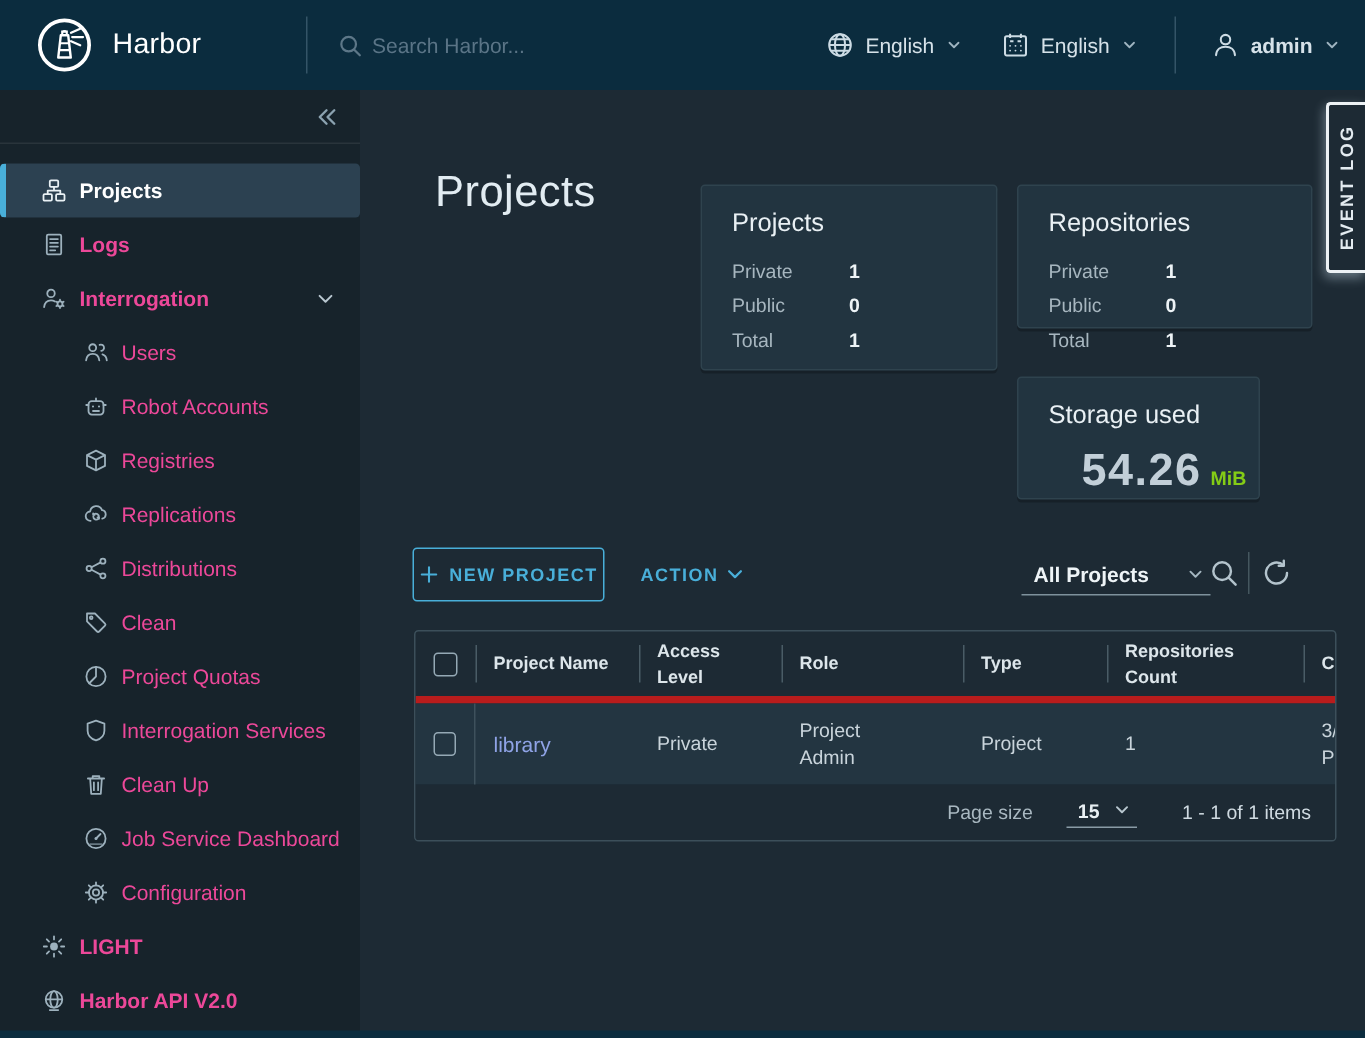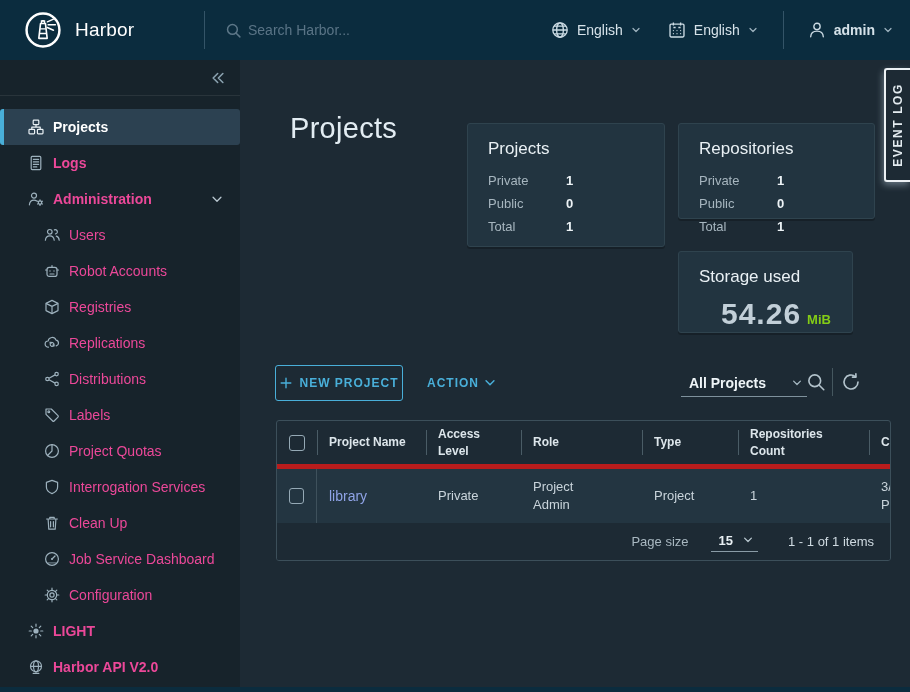--- a/index.html
+++ b/index.html
@@ -31,34 +31,34 @@
 
   
   .sidebar { position:absolute; top:60px; left:0; width:240px; bottom:5px; background:#17232b; }
   .collapse-row { height:36px; display:flex; justify-content:flex-end; align-items:center; padding-right:14px;
     border-bottom:1px solid rgba(255,255,255,.08); cursor:pointer; }
   .collapse-row .col-icon { width:18px; height:18px; color:#8ba2b0; }
   .nav { padding-top:13px; }
   .nav-item { height:36px; display:flex; align-items:center; padding-left:28px; color:#ec4899;
     font-size:14px; font-weight:600; cursor:pointer; }
   .nav-item .nicon { width:16px; height:16px; color:#9db1bd; flex:none; margin-right:9px; }
-  .nav-item.sub { padding-left:44px; font-weight:400; }
+  .nav-item.sub { padding-left:56px; font-weight:400; }
   .nav-item.active { background:#2c4151; border-left:4px solid #49afd9; padding-left:24px; border-radius:3px; color:#ffffff; }
   .nav-item.active .nicon { color:#e9f1f5; }
   .nav-caret { width:14px; height:14px; color:#b9c7d0; margin-left:auto; margin-right:16px; }
 
   
   .content { position:absolute; top:60px; left:240px; right:0; bottom:5px; background:#1d2a34; overflow:hidden; }
   .page-title { position:absolute; left:50px; top:52px; font-size:29px; font-weight:300; color:#e2ecf2; letter-spacing:.3px; }
 
   .card { position:absolute; background:#223440; border:1px solid #2f434e; border-radius:3px;
     box-shadow:0 2px 0 rgba(0,0,0,.22); padding:13px 20px; }
   .card-projects { left:227px; top:63px; width:198px; height:124px; }
   .card-repos    { left:438px; top:63px; width:197px; height:96px; }
-  .card-storage  { left:438px; top:191px; width:175px; height:82px; }
+  .card-storage  { left:438px; top:191px; width:162px; height:82px; }
   .card-title { font-size:17px; font-weight:400; color:#e9f0f4; margin:2px 0 10px; }
   .stat-row { display:flex; align-items:center; height:23px; font-size:13px; }
   .stat-label { width:78px; color:#a7b6bf; }
   .stat-value { font-weight:700; color:#edf3f6; }
   .storage-row { display:flex; align-items:baseline; padding-left:22px; margin-top:0px; }
   .storage-number { font-size:30px; font-weight:700; color:#c2cfd8; letter-spacing:1px; }
   .storage-unit { font-size:13px; font-weight:700; color:#84cc16; margin-left:6px; }
 
   
   .btn-new { position:absolute; left:35px; top:305px; height:36px; width:128px; border:1px solid #49afd9;
@@ -236,21 +236,21 @@
 
       <div class="nav-item">
         <span class="nicon">
           <svg viewBox="0 0 16 16" fill="none" stroke="currentColor" stroke-width="1.2" stroke-linecap="round">
             <circle cx="6" cy="4.6" r="2.5"></circle>
             <path d="M1.4 13.8c.3-3 2.2-4.6 4.6-4.6 1 0 1.9.3 2.7.8"></path>
             <circle cx="12" cy="11.6" r="1.7"></circle>
             <path d="M12 8.8v1M12 13.4v1M14.4 10.2l-.9.5M10.5 12.5l-.9.5M9.6 10.2l.9.5M13.5 12.5l.9.5"></path>
           </svg>
         </span>
-        <span>Administration</span>
+        <span>Interrogation</span>
         <span class="nav-caret">
           <svg viewBox="0 0 16 16" fill="none" stroke="currentColor" stroke-width="1.5" stroke-linecap="round" stroke-linejoin="round">
               <path d="M3.5 6l4.5 4.5L12.5 6"></path>
             </svg>
         </span>
       </div>
 
       <div class="nav-item sub">
         <span class="nicon">
           <svg viewBox="0 0 16 16" fill="none" stroke="currentColor" stroke-width="1.2" stroke-linecap="round">
@@ -307,21 +307,21 @@
         <span>Distributions</span>
       </div>
 
       <div class="nav-item sub">
         <span class="nicon">
           <svg viewBox="0 0 16 16" fill="none" stroke="currentColor" stroke-width="1.2" stroke-linejoin="round">
             <path d="M2 2h5.3L14 8.7a1 1 0 0 1 0 1.4L10.1 14a1 1 0 0 1-1.4 0L2 7.3z"></path>
             <circle cx="4.8" cy="4.8" r=".9"></circle>
           </svg>
         </span>
-        <span>Labels</span>
+        <span>Clean</span>
       </div>
 
       <div class="nav-item sub">
         <span class="nicon">
           <svg viewBox="0 0 16 16" fill="none" stroke="currentColor" stroke-width="1.2" stroke-linecap="round">
             <circle cx="8" cy="8" r="6.4"></circle>
             <path d="M8 8V1.6M8 8L3.5 12.5"></path>
           </svg>
         </span>
         <span>Project Quotas</span>

